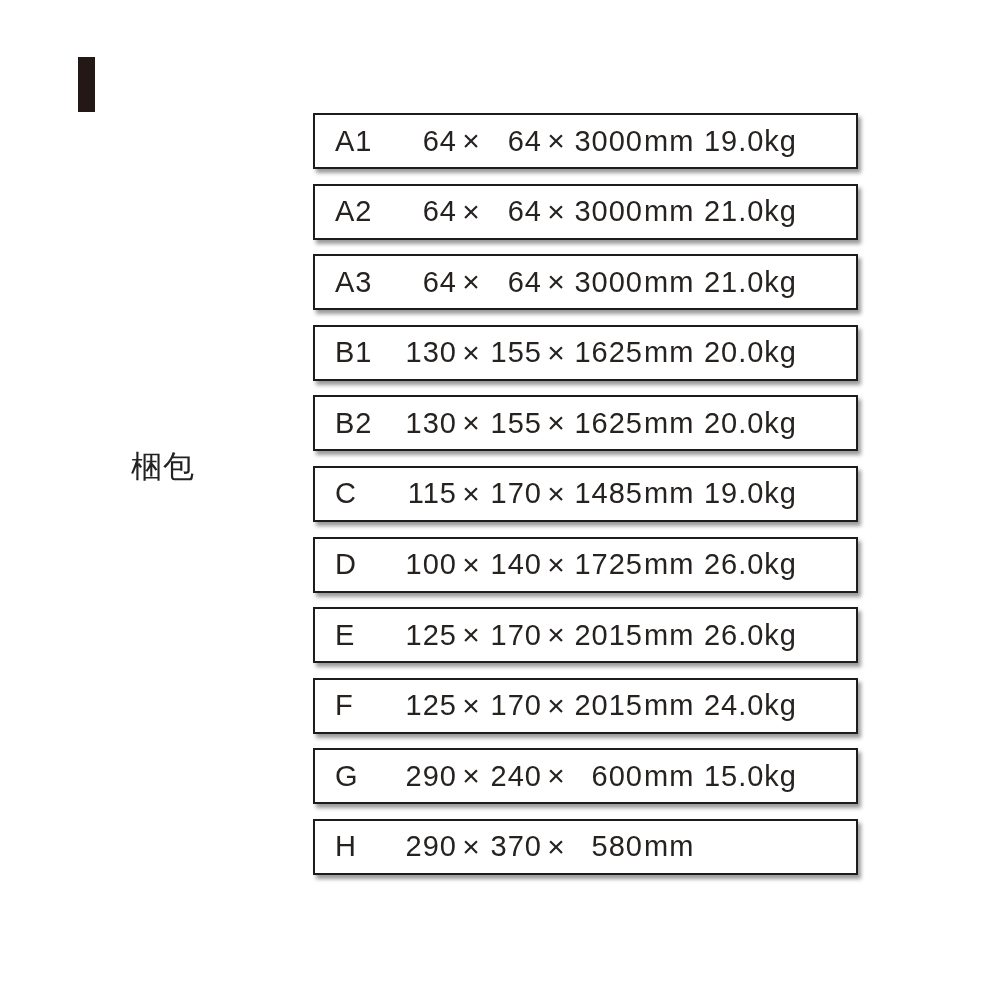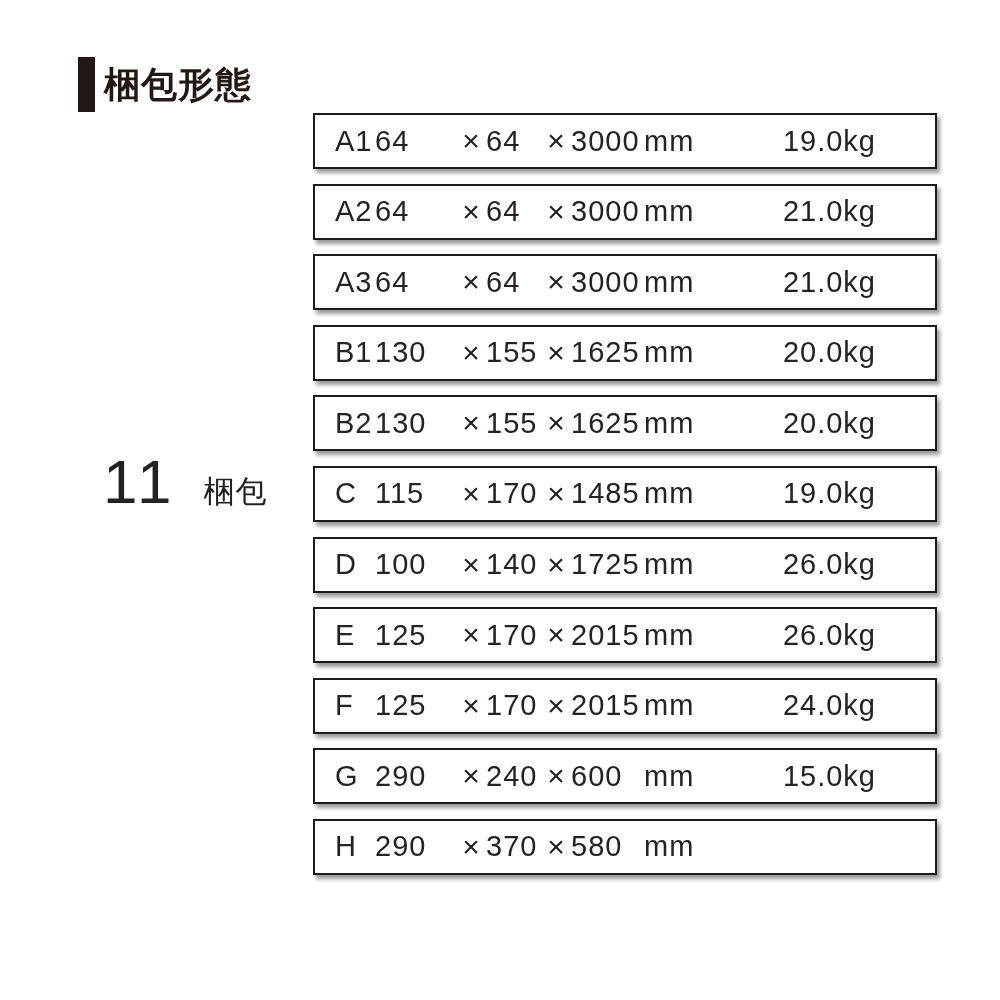--- a/index.html
+++ b/index.html
@@ -65,50 +65,48 @@
   .package-rows {
     position: absolute;
     left: 313px;
     top: 113px;
     display: flex;
     flex-direction: column;
     gap: 14.6px;
   }
   .package-row {
     box-sizing: border-box;
-    width: 624px;
+    width: 545px;
     height: 56px;
     background: #ffffff;
     border: 2.5px solid #1c1c1c;
     box-shadow: 3px 4px 4px rgba(0, 0, 0, 0.40);
     display: grid;
     grid-template-columns: 60px 82px 29px 56px 29px 72px 46px 1fr;
     align-items: center;
     padding-right: 59px;
     font-size: 29px;
     color: #262220;
     letter-spacing: 1px;
     white-space: nowrap;
   }
   .cell-label  { padding-left: 20px; text-align: left; }
-  .cell-num    { text-align: left; }
+  .cell-num    { text-align: right; }
   .cell-x      { text-align: center; font-size: 30px; }
   .cell-mm     { text-align: center; padding-left: 1px; }
   .cell-weight { text-align: right; }
 </style>
 </head>
 <body>
 
 <div class="section-header">
   <div class="header-bar"></div>
-  <div class="header-title">梱包形態</div>
 </div>
 
 <div class="package-count">
-  <span class="count-number">11</span>
   <span class="count-unit">梱包</span>
 </div>
 
 <div class="package-rows">
   <div class="package-row">
     <span class="cell-label">A1</span>
     <span class="cell-num">64</span>
     <span class="cell-x">×</span>
     <span class="cell-num">64</span>
     <span class="cell-x">×</span>

